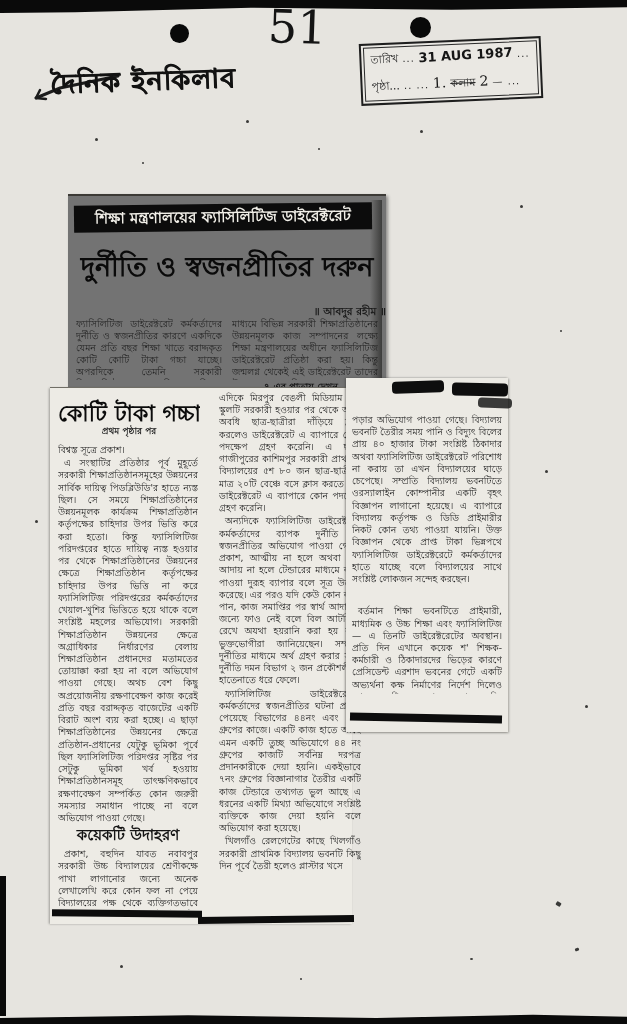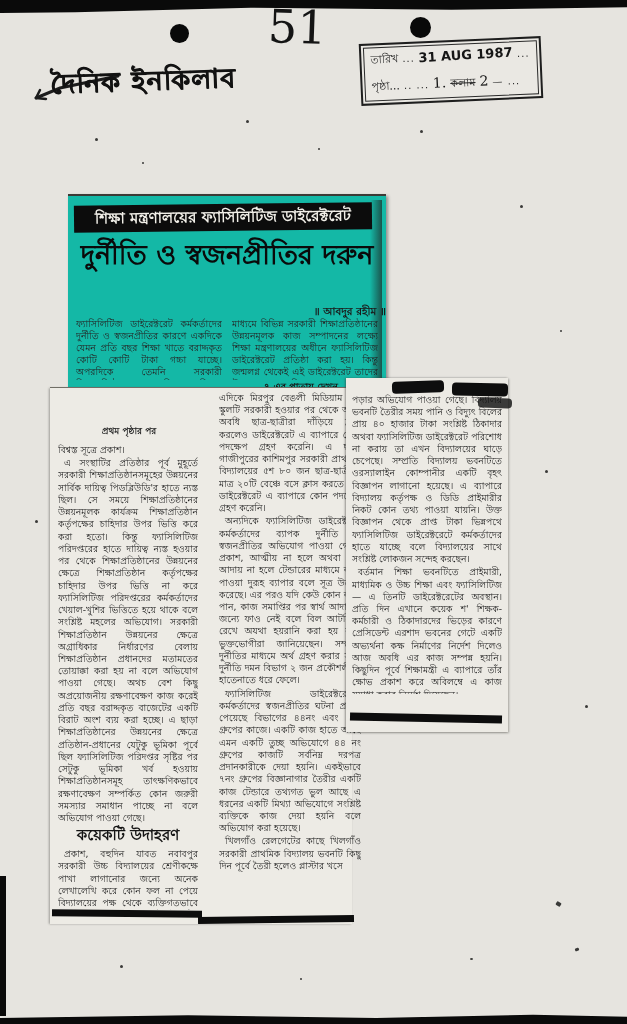--- a/index.html
+++ b/index.html
@@ -46,32 +46,32 @@
   .stamp-row { display:flex; align-items:baseline; gap:4px; white-space:nowrap; overflow:hidden; }
   .stamp-label { font-size:11px; color:#232323; }
   .stamp-dots { font-size:10px; letter-spacing:1px; color:#2a2a2a; }
   .stamp-date { font-size:13px; font-weight:bold; color:#161616; transform:rotate(-1deg); }
   .stamp-hand { font-size:14px; color:#161616; font-family:"DejaVu Serif", serif; }
   .stamp-strike { text-decoration: line-through; }
 
   
   .clip1 {
     left:68px; top:196px; width:318px; height:202px;
-    background:#14b8a6;
+    background:#737373;
     box-shadow: 0 -2px 0 #3c3a36, 2px 0 3px rgba(40,40,40,.45);
   }
   .kicker {
     position:absolute; left:6px; top:8px; width:298px; height:27px;
     background:#0c0c0c; color:#f1efe8;
     font-size:15px; font-weight:bold; text-align:center; line-height:27px;
     transform:rotate(-0.7deg); white-space:nowrap; overflow:hidden;
   }
   .hl1, .hl2 {
     position:absolute; left:0; width:318px; text-align:center;
-    font-weight:800; color:#0a0a0a; white-space:nowrap; overflow:hidden;
+    font-weight:800; color:#0a0a0a; white-space:nowrap; overflow:hidden;margin-top:12px;
   }
   .hl1 { top:38px; font-size:27px; }
   .hl2 { top:72px; font-size:27px; }
   .byline { position:absolute; left:0; top:108px; width:318px; text-align:right;
     font-size:10.5px; font-weight:bold; color:#1a1a1a; }
   .c1cols { position:absolute; left:8px; top:122px; width:302px; height:62px;
     display:flex; gap:10px; overflow:hidden; }
   .c1col { width:146px; height:62px; overflow:hidden;
     font-size:9.3px; line-height:1.3; text-align:justify; color:#242424; }
   .jump { position:absolute; left:156px; top:184px; width:154px; text-align:center;
@@ -97,21 +97,21 @@
   .c2a-col2 { left:169px; top:4px;  width:142px; height:518px; }
 
   
   .clip2b {
     left:346px; top:378px; width:162px; height:354px;
     background:#ecEAe4; background:#eceae4;
     box-shadow: -1px 0 2px rgba(60,60,55,.5), 1px 1px 2px rgba(60,60,55,.35);
   }
   .c2b-col { left:6px; top:16px; width:150px; height:300px; position:absolute; overflow:hidden;
     font-size:9.2px; line-height:1.33; text-align:justify; color:#232323; }
-  .c2b-col p { margin-bottom:1px; text-indent:6px; }
+  .c2b-col p { margin-bottom:1px; text-indent:6px;margin-top:20px; }
   .c2b-col p.noindent { text-indent:0; }
 
   .ink-blob { background:#0e0e0e; border-radius:4px; }
   .bottom-rule { background:#0d0d0d; }
 
   .smear-right { left:370px; top:200px; width:12px; height:196px;
     background:linear-gradient(to right, rgba(30,30,28,0), rgba(30,30,28,.65)); }
 
   .speck { background:#3a3a38; border-radius:50%; }
 
@@ -160,20 +160,21 @@
   <div class="byline">॥ আবদুর রহীম ॥</div>
   <div class="c1cols">
     <div class="c1col">ফ্যাসিলিটিজ ডাইরেক্টরেট কর্মকর্তাদের দুর্নীতি ও স্বজনপ্রীতির কারণে একদিকে যেমন প্রতি বছর শিক্ষা খাতে বরাদ্দকৃত কোটি কোটি টাকা গচ্চা যাচ্ছে। অপরদিকে তেমনি সরকারী শিক্ষাপ্রতিষ্ঠানগুলোতে শিক্ষার পরিবেশ ব্যাহত হচ্ছে। ত্বরিত ব্যবস্থা গ্রহণের</div>
     <div class="c1col">মাধ্যমে বিভিন্ন সরকারী শিক্ষাপ্রতিষ্ঠানের উন্নয়নমূলক কাজ সম্পাদনের লক্ষ্যে শিক্ষা মন্ত্রণালয়ের অধীনে ফ্যাসিলিটিজ ডাইরেক্টরেট প্রতিষ্ঠা করা হয়। কিন্তু জন্মলগ্ন থেকেই এই ডাইরেক্টরেট তাদের উপর ন্যস্ত দায়িত্ব পালনে ব্যর্থতার পরিচয় দিয়ে চলছে বলে সংশ্লিষ্ট একটি</div>
   </div>
   <div class="jump">৭ এর পাতায় দেখুন</div>
 </div>
 <div class="abs smear-right"></div>
 
 <div class="abs clip2a">
+  <div class="c2-headline">কোটি টাকা গচ্চা</div>
   <div class="c2-cont">প্রথম পৃষ্ঠার পর</div>
   <div class="c2col c2a-col1">
     <p class="noindent">বিশ্বস্ত সূত্রে প্রকাশ।</p>
     <p>এ সংস্থাটির প্রতিষ্ঠার পূর্ব মুহূর্তে সরকারী শিক্ষাপ্রতিষ্ঠানসমূহের উন্নয়নের সার্বিক দায়িত্ব পিডব্লিউডি'র হাতে ন্যস্ত ছিল। সে সময়ে শিক্ষাপ্রতিষ্ঠানের উন্নয়নমূলক কার্যক্রম শিক্ষাপ্রতিষ্ঠান কর্তৃপক্ষের চাহিদার উপর ভিত্তি করে করা হতো। কিন্তু ফ্যাসিলিটিজ পরিদপ্তরের হাতে দায়িত্ব ন্যস্ত হওয়ার পর থেকে শিক্ষাপ্রতিষ্ঠানের উন্নয়নের ক্ষেত্রে শিক্ষাপ্রতিষ্ঠান কর্তৃপক্ষের চাহিদার উপর ভিত্তি না করে ফ্যাসিলিটিজ পরিদপ্তরের কর্মকর্তাদের খেয়াল-খুশির ভিত্তিতে হয়ে থাকে বলে সংশ্লিষ্ট মহলের অভিযোগ। সরকারী শিক্ষাপ্রতিষ্ঠান উন্নয়নের ক্ষেত্রে অগ্রাধিকার নির্ধারণের বেলায় শিক্ষাপ্রতিষ্ঠান প্রধানদের মতামতের তোয়াক্কা করা হয় না বলে অভিযোগ পাওয়া গেছে। অথচ বেশ কিছু অপ্রয়োজনীয় রক্ষণাবেক্ষণ কাজ করেই প্রতি বছর বরাদ্দকৃত বাজেটের একটি বিরাট অংশ ব্যয় করা হচ্ছে। এ ছাড়া শিক্ষাপ্রতিষ্ঠানের উন্নয়নের ক্ষেত্রে প্রতিষ্ঠান-প্রধানের যেটুকু ভূমিকা পূর্বে ছিল ফ্যাসিলিটিজ পরিদপ্তর সৃষ্টির পর সেটুকু ভূমিকা খর্ব হওয়ায় শিক্ষাপ্রতিষ্ঠানসমূহ তাৎক্ষণিকভাবে রক্ষণাবেক্ষণ সম্পর্কিত কোন জরুরী সমস্যার সমাধান পাচ্ছে না বলে অভিযোগ পাওয়া গেছে।</p>
     <div class="col-subhead">কয়েকটি উদাহরণ</div>
     <p>প্রকাশ, বহুদিন যাবত নবাবপুর সরকারী উচ্চ বিদ্যালয়ের শ্রেণীকক্ষে পাখা লাগানোর জন্যে অনেক লেখালেখি করে কোন ফল না পেয়ে বিদ্যালয়ের পক্ষ থেকে ব্যক্তিগতভাবে যোগাযোগ করা হলে ডাইরেক্টরেটের সংশ্লিষ্ট কর্মকর্তা সমস্যা সমাধানের ব্যাপারে কোন সদুত্তর দিতে পারেনি এবং অদূরভবিষ্যতে এর কোন সমাধানের সম্ভাবনা না থাকার কথা জানিয়ে দিয়েছেন।</p>
   </div>
   <div class="c2col c2a-col2">
     <p class="noindent">এদিকে মিরপুর বেঙলী মিডিয়াম হাই স্কুলটি সরকারী হওয়ার পর থেকে আজ অবধি ছাত্র-ছাত্রীরা দাঁড়িয়ে ক্লাস করলেও ডাইরেক্টরেট এ ব্যাপারে কোন পদক্ষেপ গ্রহণ করেনি। এ ছাড়া গাজীপুরের কাশিমপুর সরকারী প্রাথমিক বিদ্যালয়ের ৫শ ৮০ জন ছাত্র-ছাত্রীকে মাত্র ২০টি বেঞ্চে বসে ক্লাস করতে হয়। ডাইরেক্টরেট এ ব্যাপারে কোন পদক্ষেপ গ্রহণ করেনি।</p>
     <p>অন্যদিকে ফ্যাসিলিটিজ ডাইরেক্টরেট কর্মকর্তাদের ব্যাপক দুর্নীতি ও স্বজনপ্রীতির অভিযোগ পাওয়া গেছে। প্রকাশ, আত্মীয় না হলে অথবা স্বার্থ আদায় না হলে টেন্ডারের মাধ্যমে কাজ পাওয়া দুরূহ ব্যাপার বলে সূত্র উল্লেখ করেছে। এর পরও যদি কেউ কোন কাজ পান, কাজ সমাপ্তির পর স্বার্থ আদায়ের জন্যে ফাও নেই বলে বিল আটকিয়ে রেখে অযথা হয়রানি করা হয় বলে ভুক্তভোগীরা জানিয়েছেন। সম্প্রতি দুর্নীতির মাধ্যমে অর্থ গ্রহণ করার সময় দুর্নীতি দমন বিভাগ ২ জন প্রকৌশলীকে হাতেনাতে ধরে ফেলে।</p>

